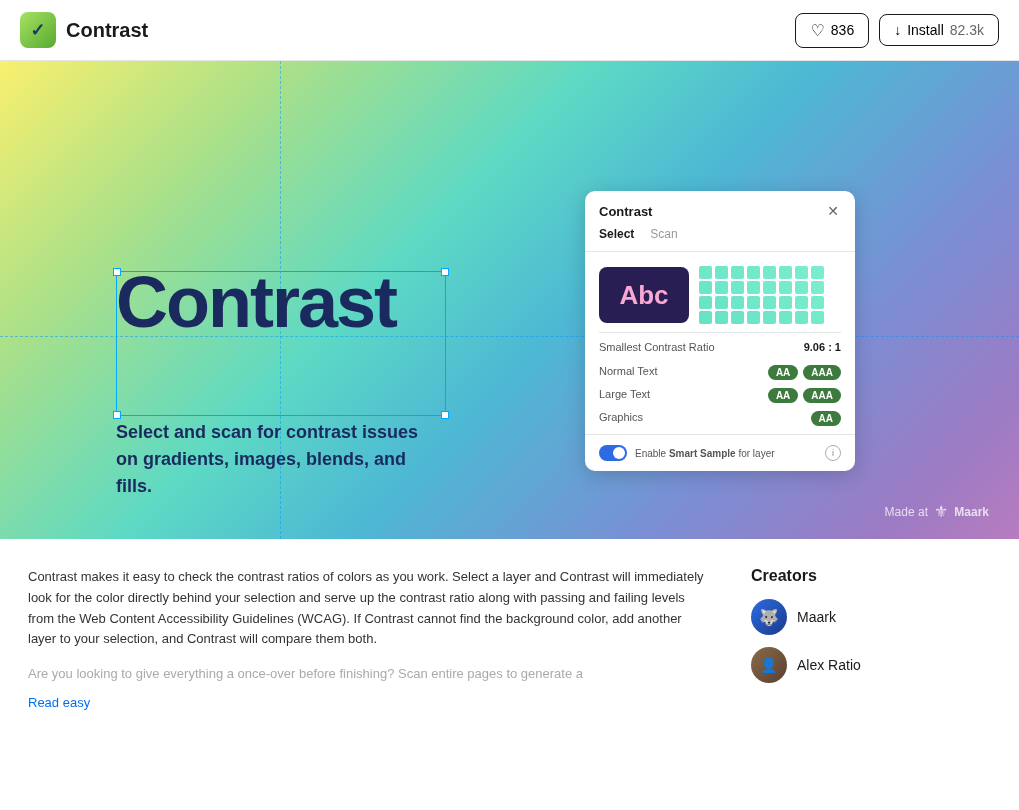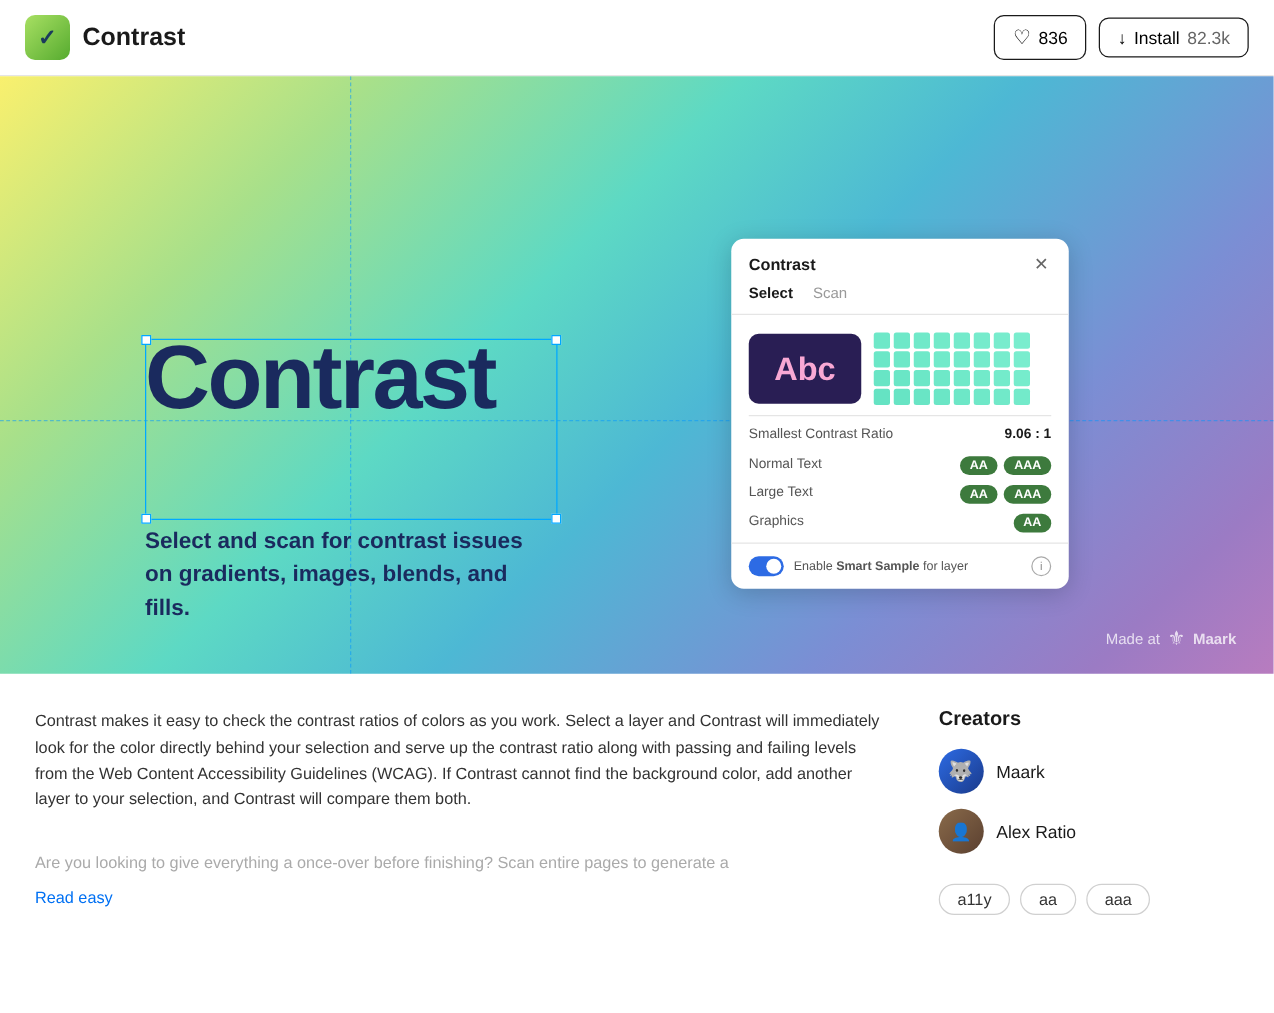--- a/index.html
+++ b/index.html
@@ -174,21 +174,21 @@
       font-size: 12px; font-weight: 600; color: rgba(255,255,255,0.75);
     }
 
     
     .content {
       display: flex; gap: 40px; padding: 28px 28px 20px;
     }
     .content-main { flex: 1; }
     .content-sidebar { width: 240px; flex-shrink: 0; }
 
-    .description { font-size: 13px; color: #333; line-height: 1.6; margin-bottom: 30px; }
+    .description { font-size: 13px; color: #333; line-height: 1.6; margin-bottom: 14px; }
     .description-faded { font-size: 13px; color: #aaa; line-height: 1.6; margin-bottom: 8px; }
     .read-more { font-size: 13px; color: #0070f3; text-decoration: none; cursor: pointer; }
 
     .sidebar-section { margin-bottom: 24px; }
     .sidebar-title { font-size: 16px; font-weight: 700; color: #1a1a1a; margin-bottom: 14px; }
 
     .creator-item {
       display: flex; align-items: center; gap: 10px; margin-bottom: 12px;
     }
     .creator-avatar {
@@ -374,20 +374,15 @@
       </div>
       <div class="creator-item">
         <div class="creator-avatar creator-avatar-alex">
           <span>👤</span>
         </div>
         <span class="creator-name">Alex Ratio</span>
       </div>
     </div>
 
     <div class="tags-section">
-      <div class="tags-list">
-        <span class="tag">a11y</span>
-        <span class="tag">aa</span>
-        <span class="tag">aaa</span>
-      </div>
     </div>
   </div>
 </div>
 
 </body></html>

